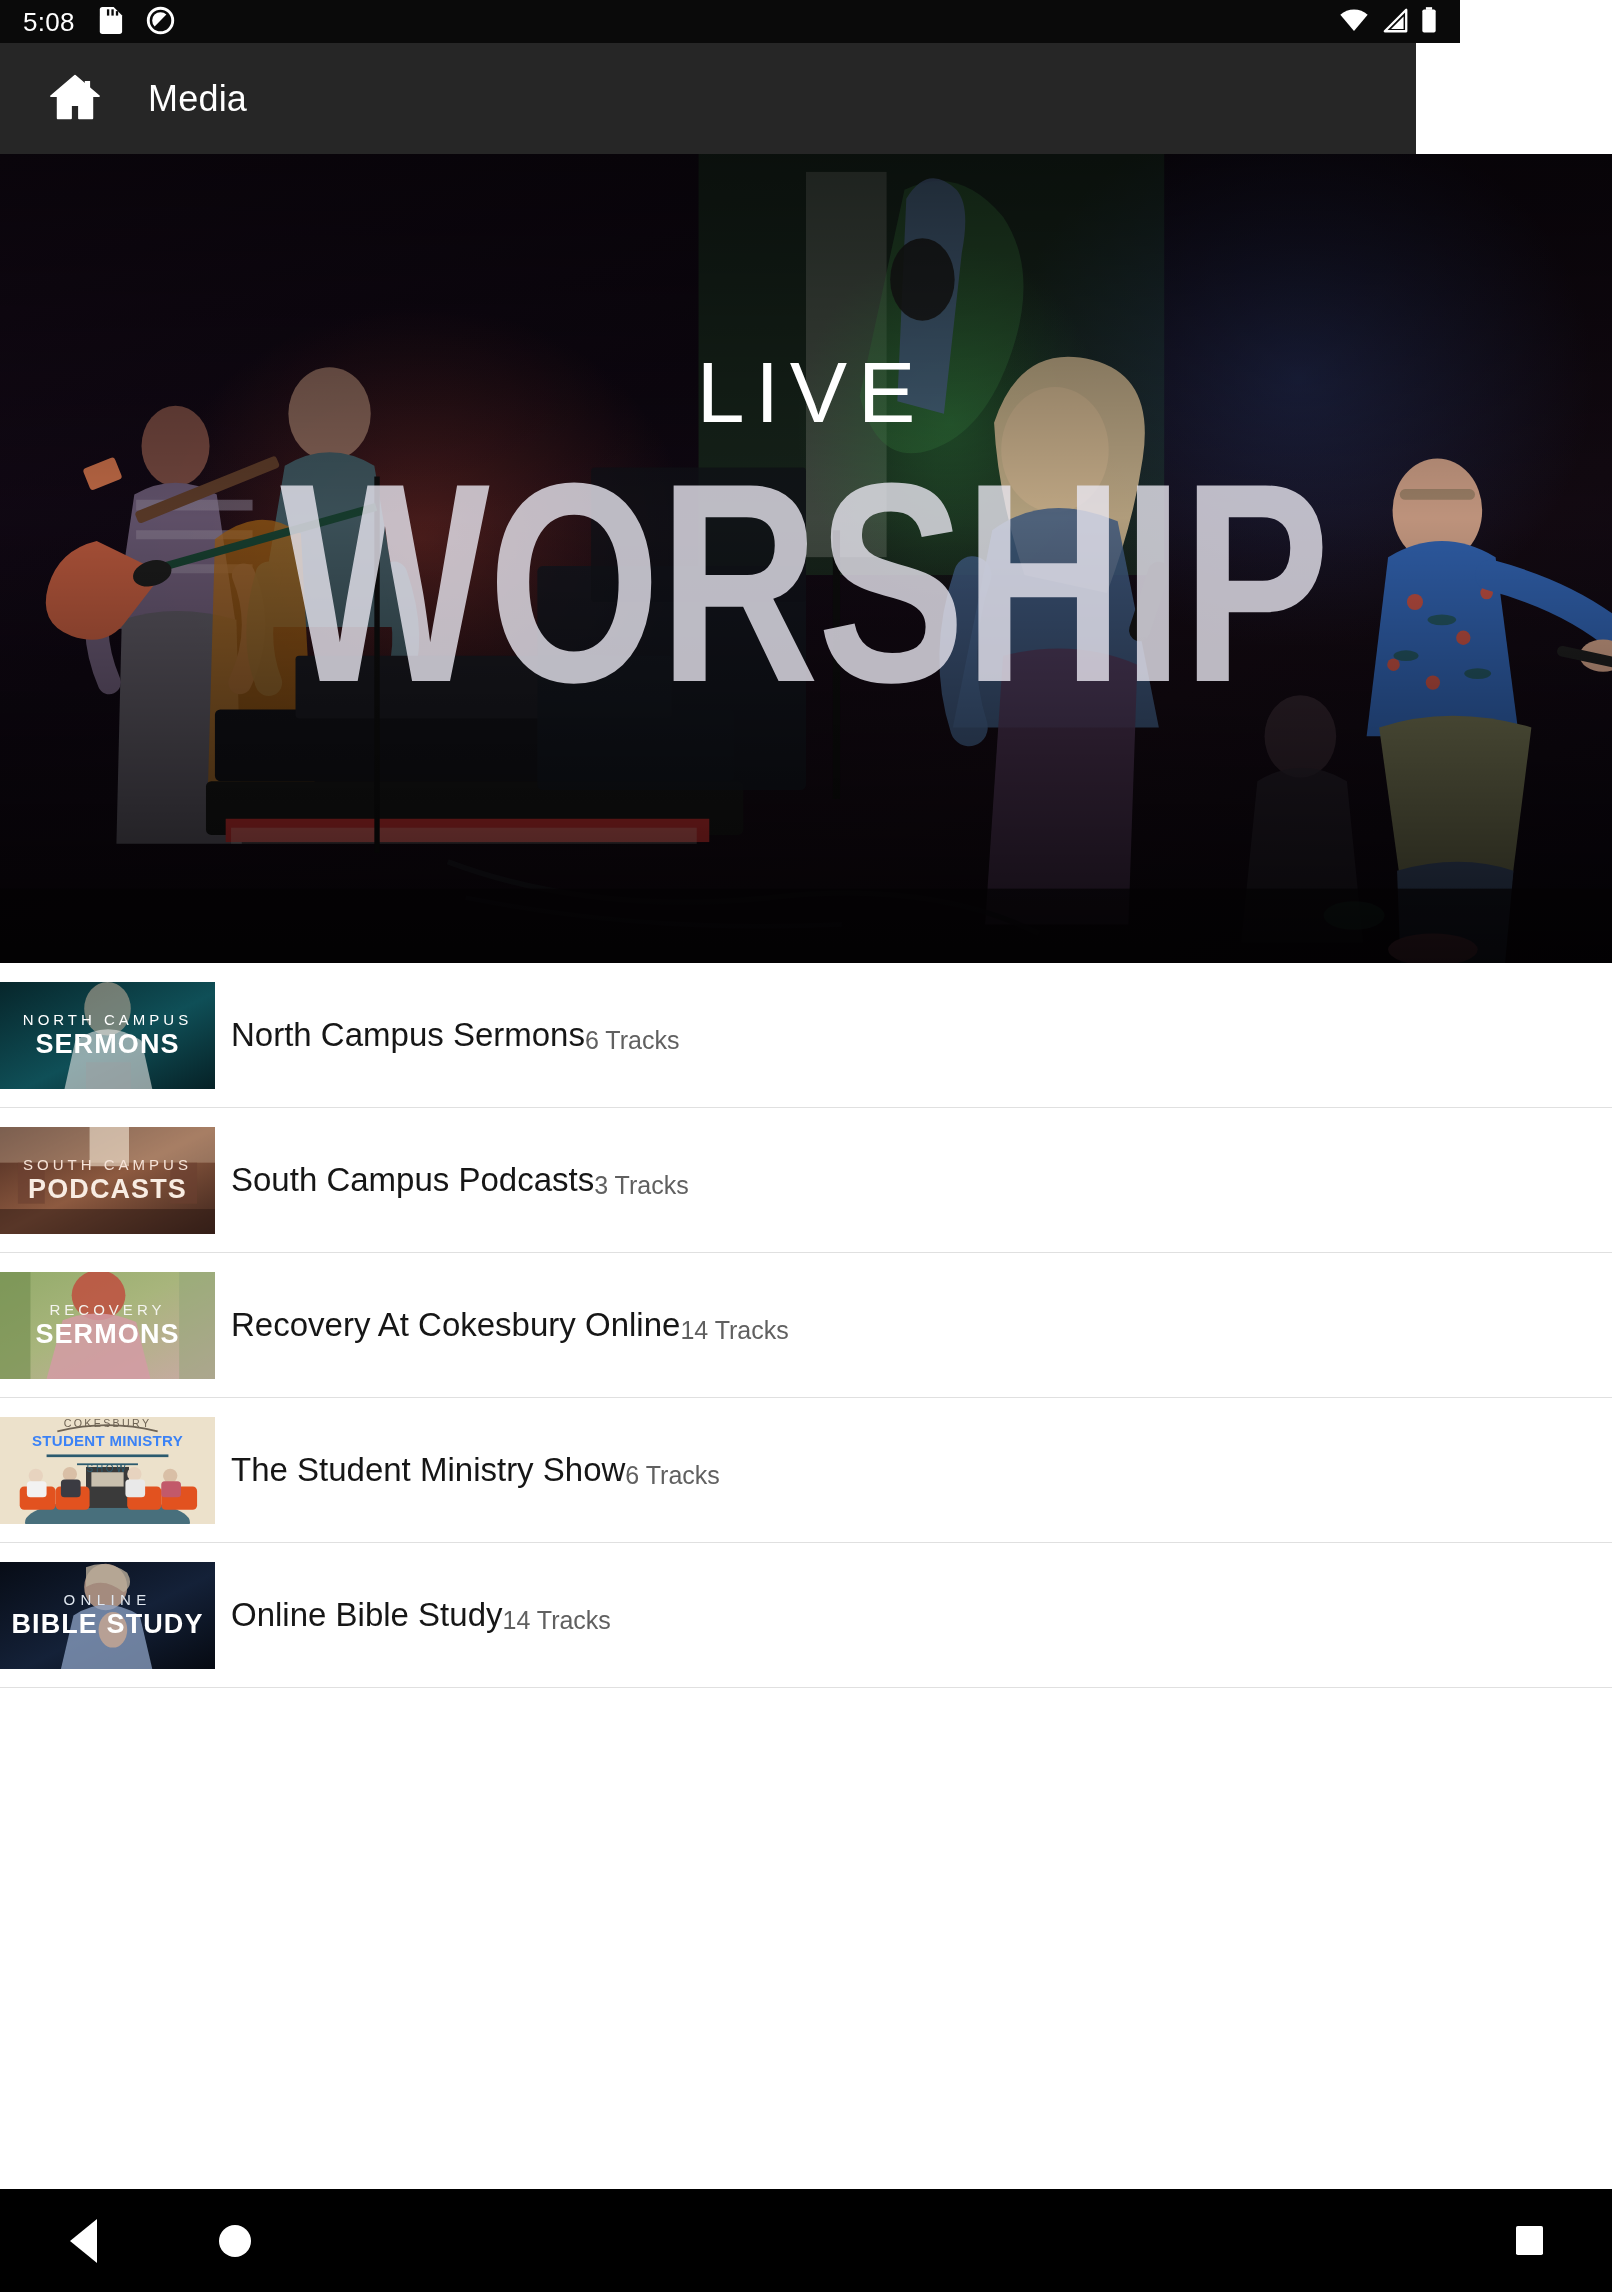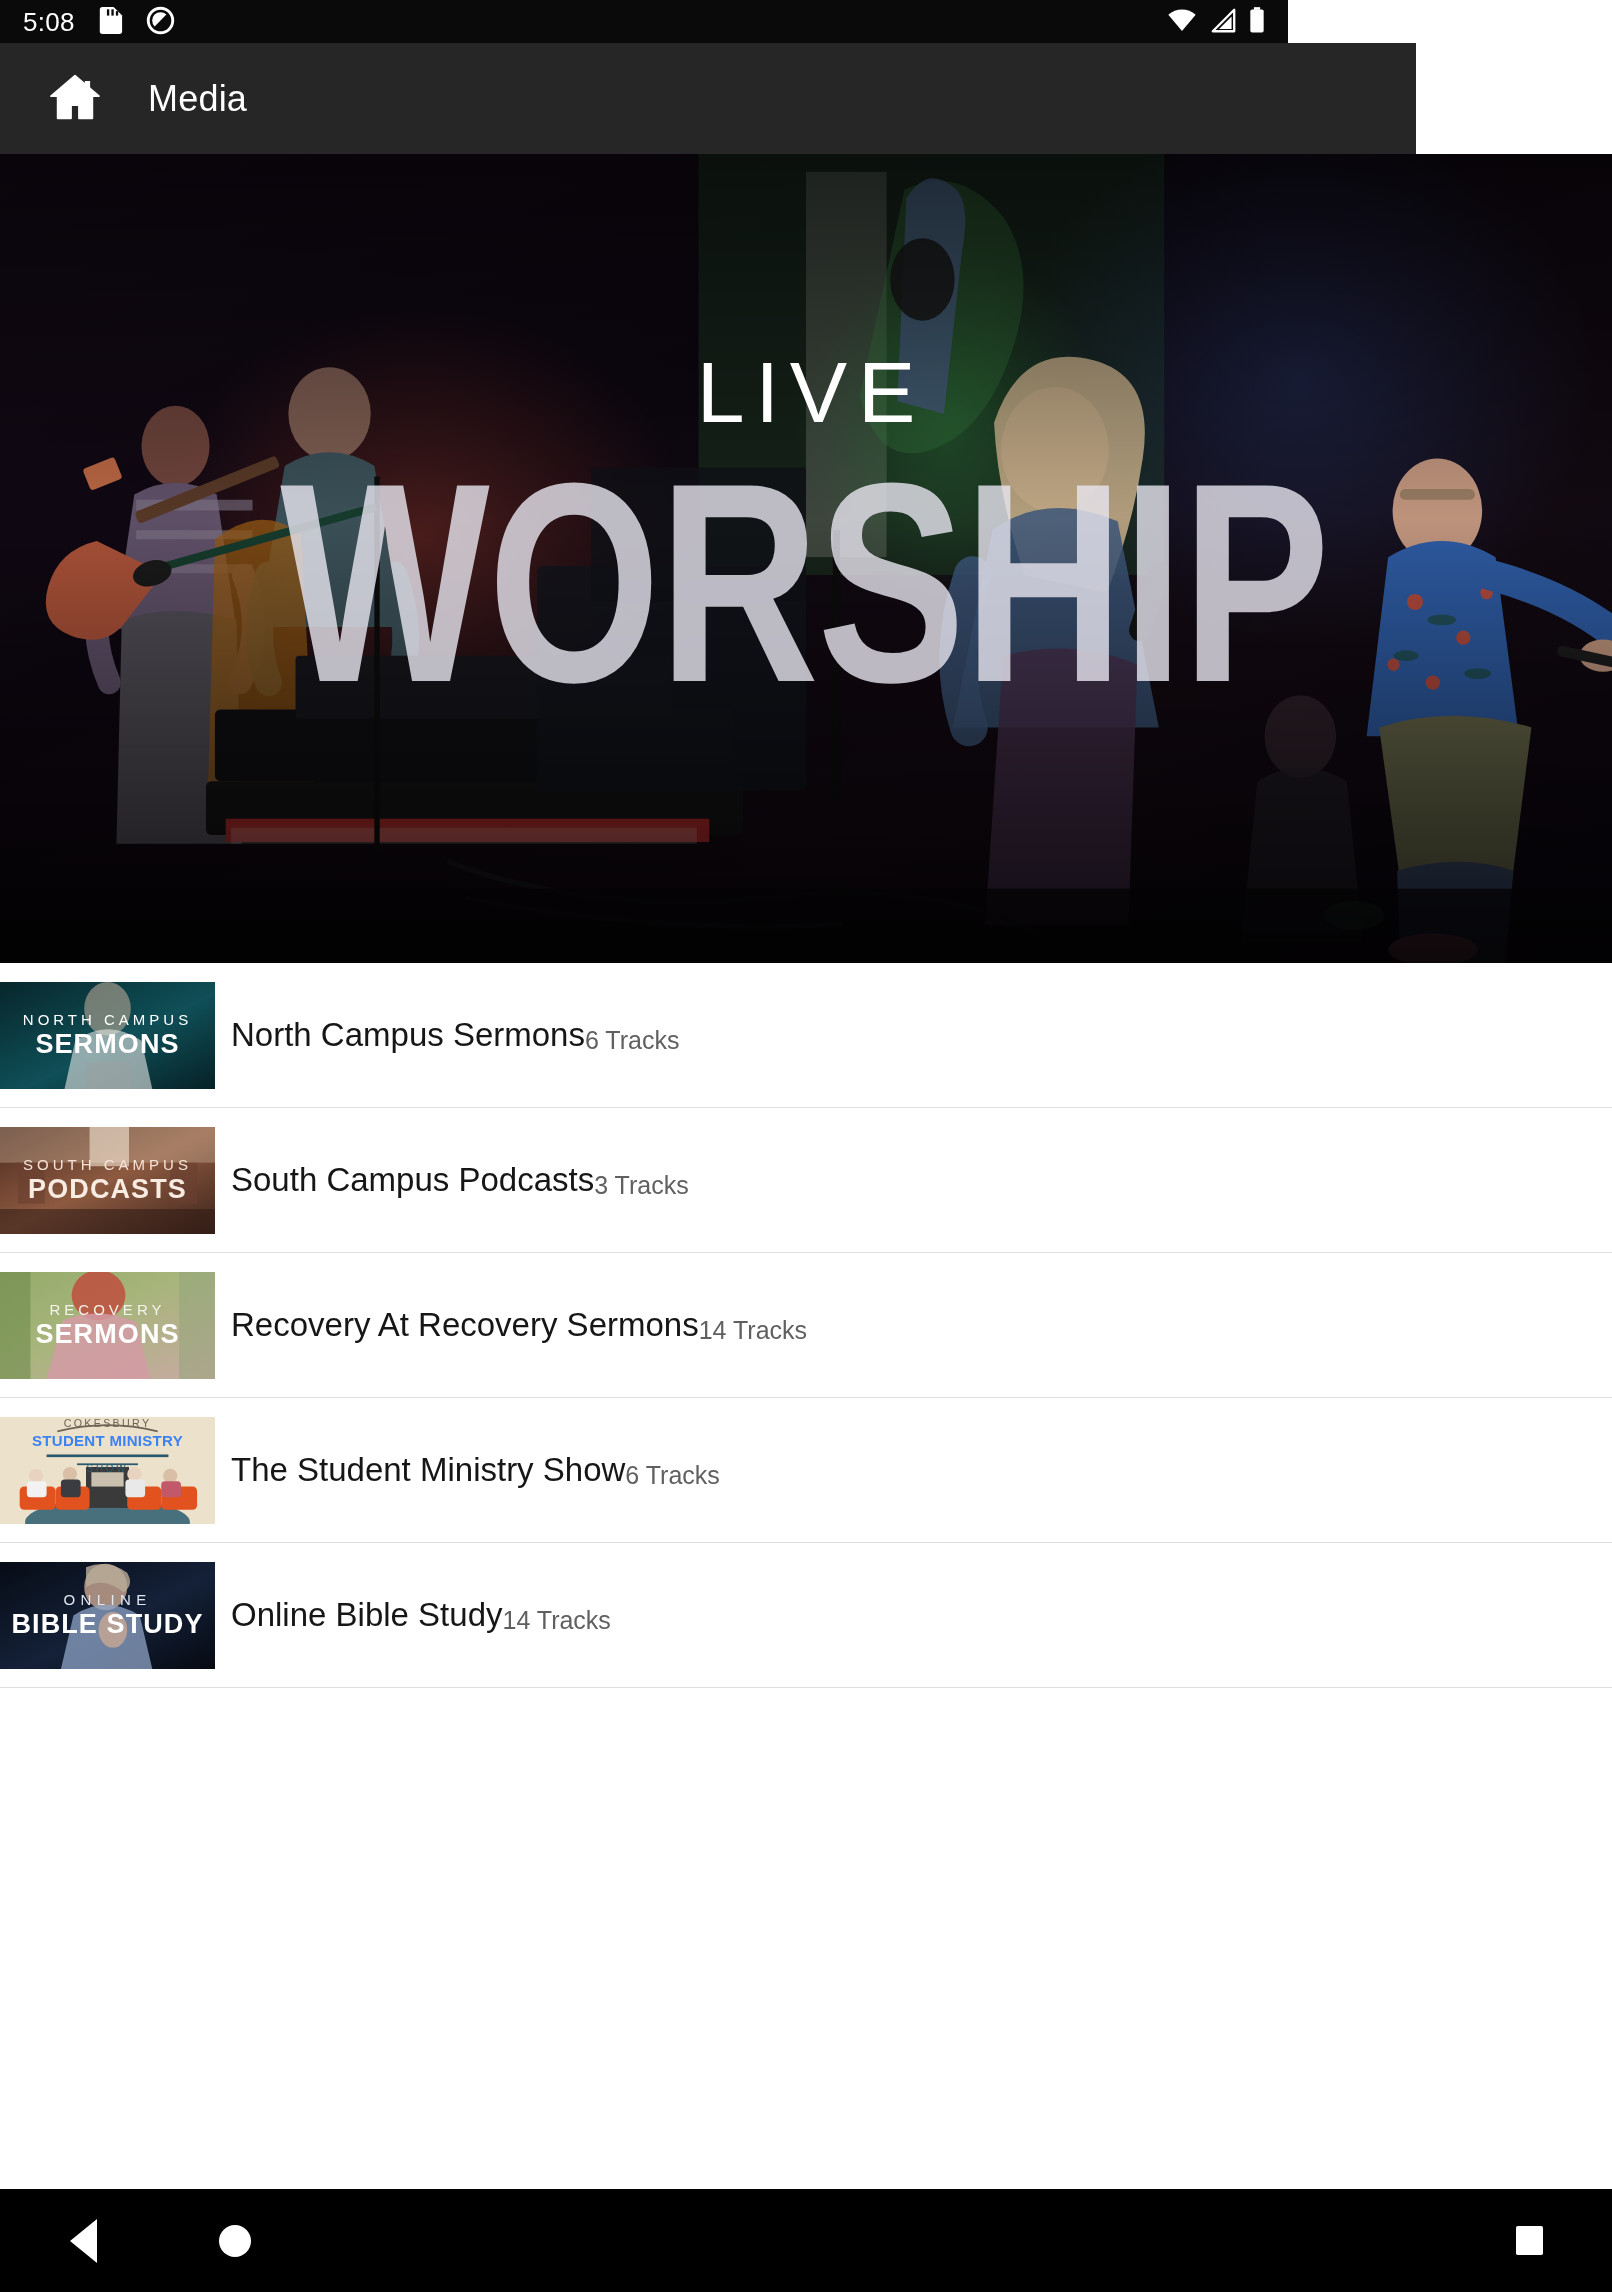--- a/index.html
+++ b/index.html
@@ -1,21 +1,21 @@
 <!DOCTYPE html>
 <html style="font-size:14.3px"><head>
 <meta charset="utf-8">
 <style>
   * { margin:0; padding:0; box-sizing:border-box; }
   html,body { width:1612px; height:2293px; background:#ffffff;
               font-family:"Liberation Sans", sans-serif; overflow:hidden; }
 
   
   .statusbar{
-    position:absolute; top:0; left:0; width:1288px; height:43px;
+    position:absolute; top:0; left:0; width:1460px; height:43px;
     background:#0a0a0a; color:#ffffff;
     display:flex; align-items:center; padding:0 23px;gap:14px;
   }
   .sb-left{ display:flex; align-items:center; gap:23px; }
   .sb-time{ font-size:26px; letter-spacing:0.3px; line-height:1; }
   .sb-right{ margin-left:auto; display:flex; align-items:center; gap:12.5px; }
   .sb-icon{ display:block; }
 
   
   .appbar{
@@ -345,21 +345,21 @@
         <path d="M70 54 q40 -16 82 2 l16 64 -116 0z" fill="#d39ba4" opacity="0.85"></path>
         <rect x="0" y="0" width="34" height="120" fill="#6f8a4c" opacity="0.6"></rect>
         <rect x="200" y="0" width="40" height="120" fill="#8fa477" opacity="0.5"></rect>
       </svg>
       <div class="thumb-txt">
         <span class="tt-top" style="color:#f4f4ef">RECOVERY</span>
         <span class="tt-bot" style="color:#ffffff">SERMONS</span>
       </div>
     </div>
     <div class="row-text">
-      <span class="row-title">Recovery At Recovery Sermons</span>
+      <span class="row-title">Recovery At Cokesbury Online</span>
       <span class="row-sub">14 Tracks</span>
     </div>
   </div>
 
   <div class="row">
     <div class="thumb">
       <svg class="thumb-inner" width="215" height="107" viewBox="0 0 240 120" preserveAspectRatio="none">
         <rect width="240" height="120" fill="#ece1cb"></rect>
         <ellipse cx="120" cy="118" rx="92" ry="26" fill="#2b5a6e" opacity="0.85"></ellipse>
         <rect x="96" y="56" width="48" height="46" fill="#3a3a3a"></rect>

